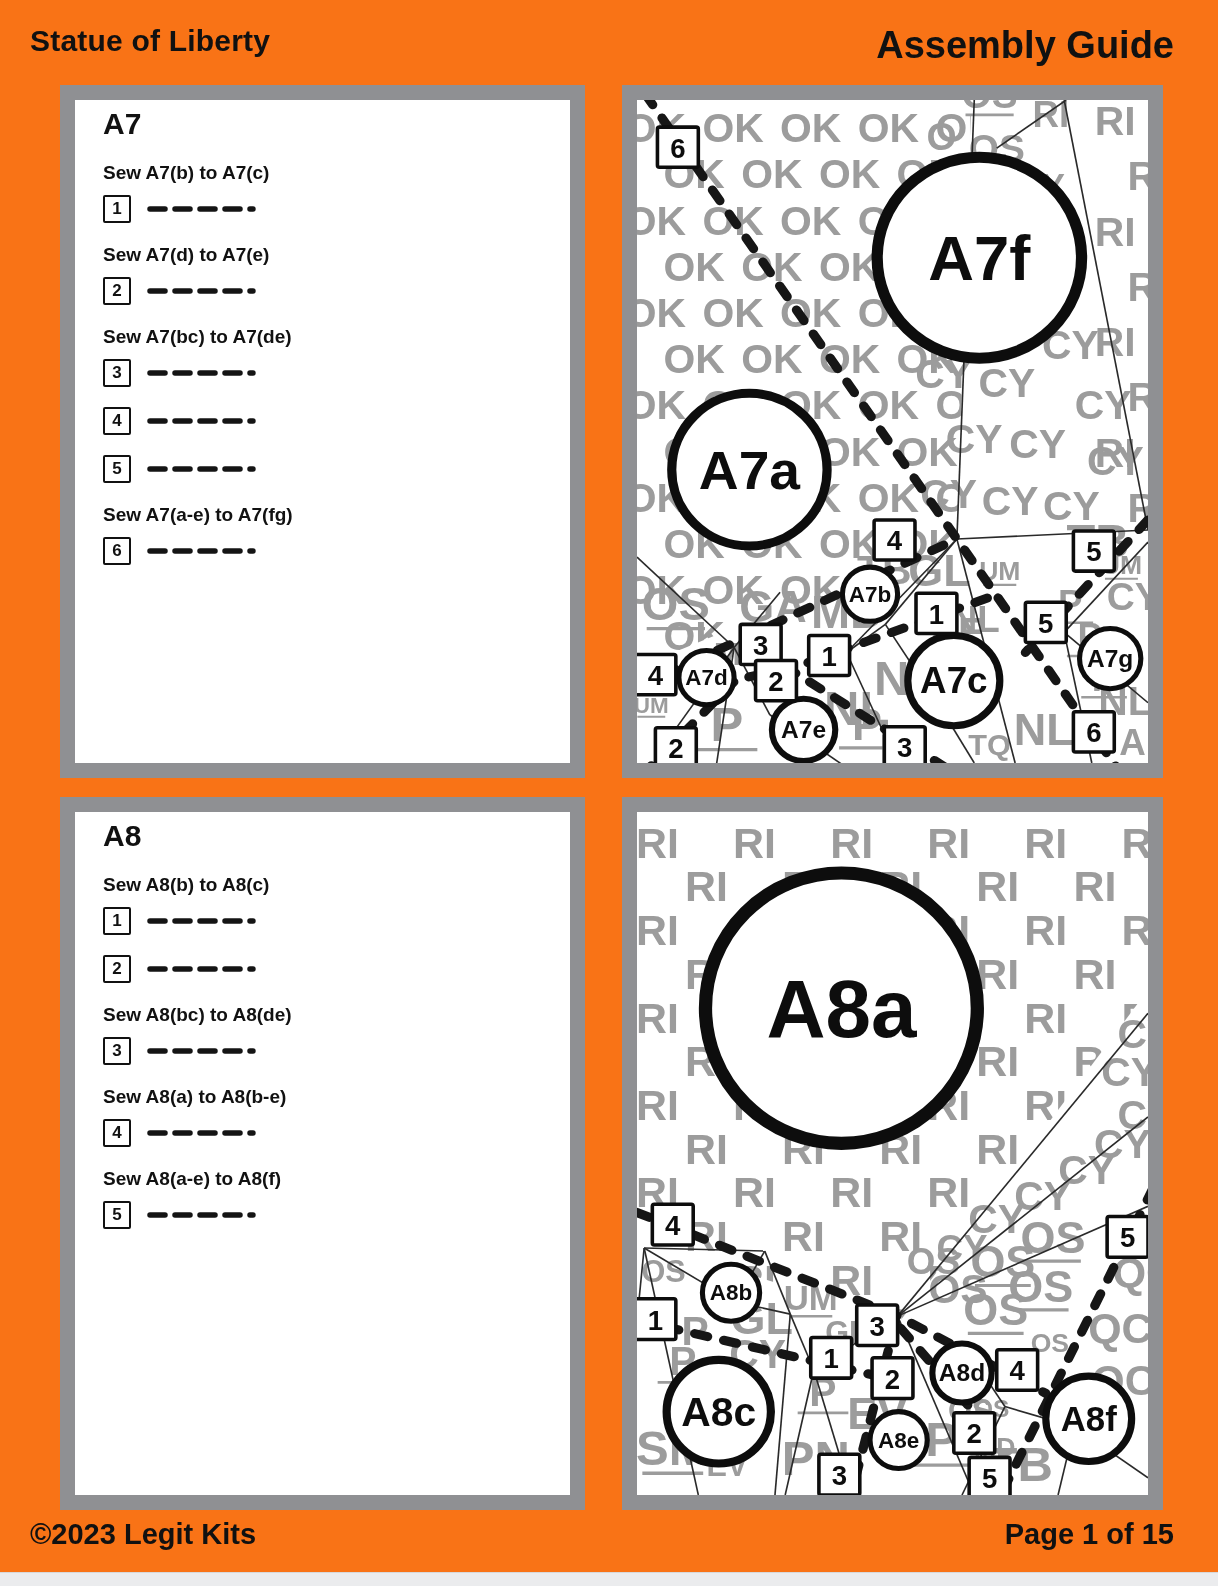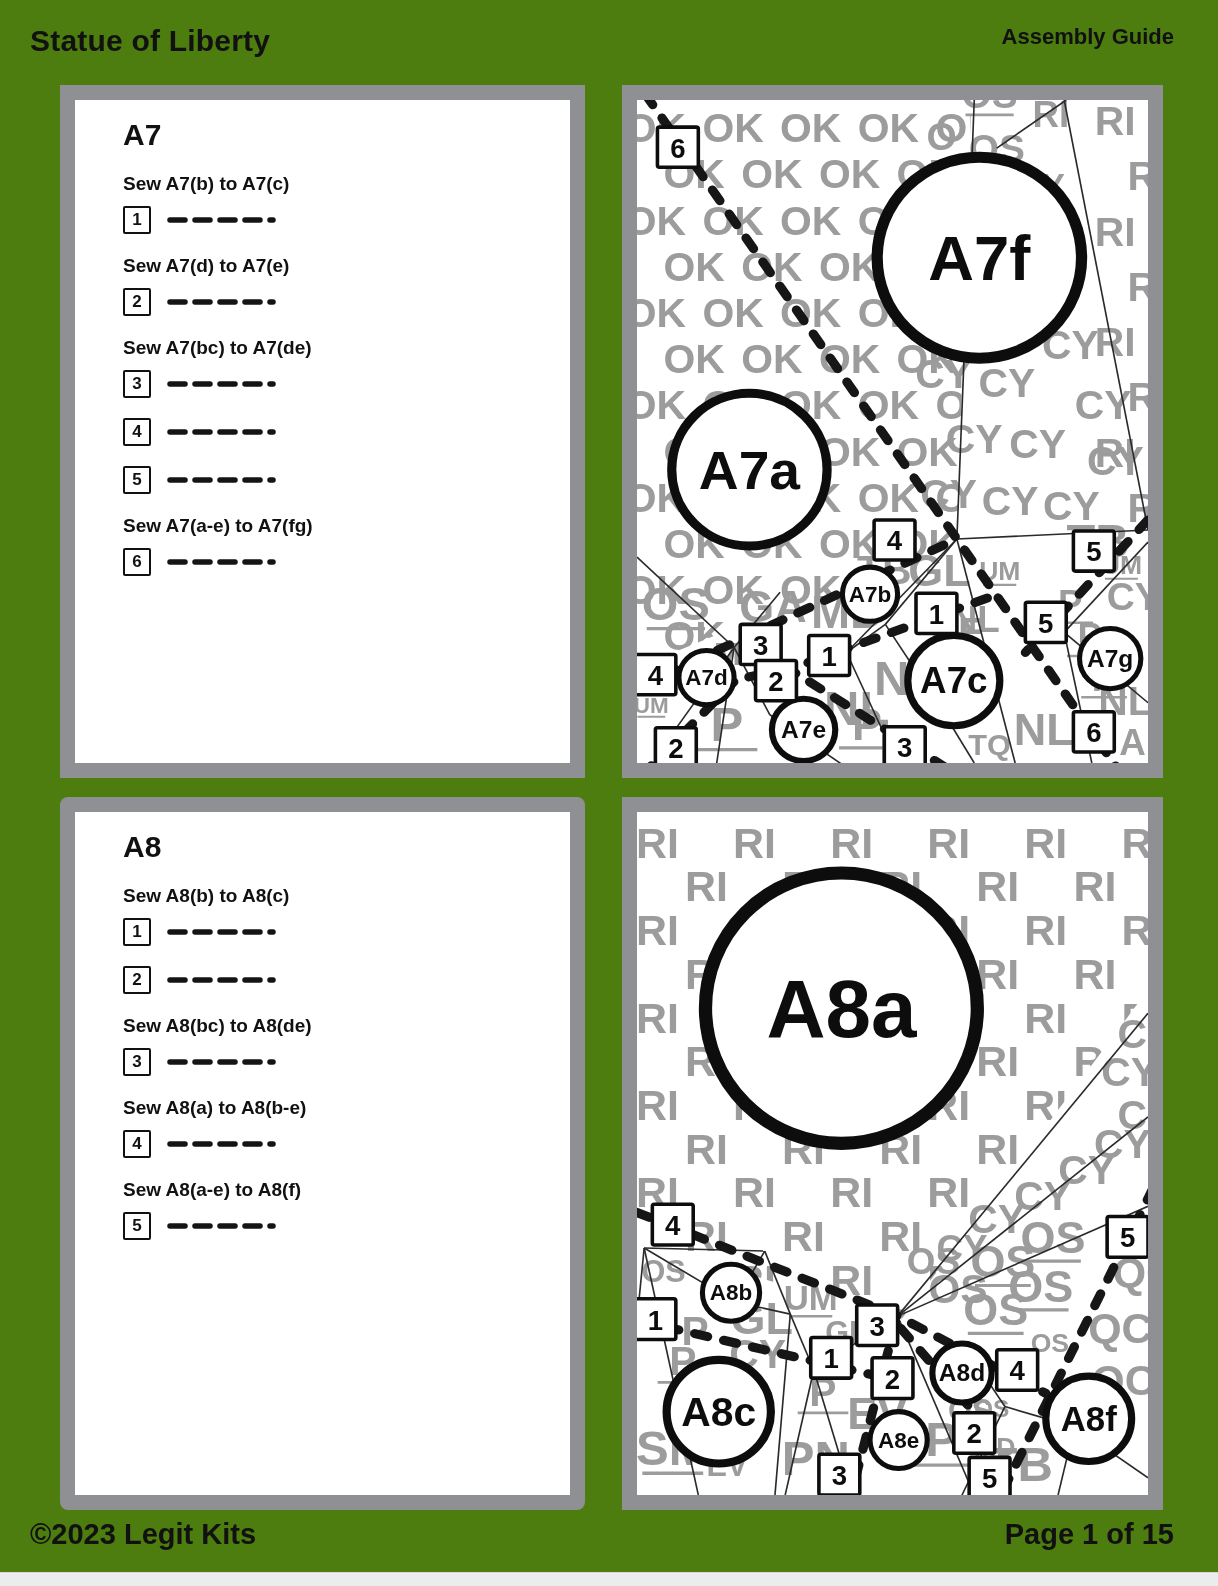--- a/index.html
+++ b/index.html
@@ -1,25 +1,25 @@
 <!DOCTYPE html>
 <html><head>
 <meta charset="utf-8">
 <style>
   html,body{margin:0;padding:0;background:#fff;}
   body{font-family:"Liberation Sans",sans-serif;color:#111;}
-  .page{position:relative;width:1218px;height:1586px;background:#4d7c0f;overflow:hidden;}
+  .page{position:relative;width:1218px;height:1586px;background:#f97316;overflow:hidden;}
   .hdr-title{position:absolute;left:30px;top:24px;font-size:30px;font-weight:bold;letter-spacing:.2px;}
-  .hdr-sub{position:absolute;right:44px;top:24px;font-size:22px;font-weight:bold;margin-left:40px;}
+  .hdr-sub{position:absolute;right:44px;top:24px;font-size:38px;font-weight:bold;margin-left:40px;}
   .panel{position:absolute;background:#fff;border:15px solid #8f9093;box-sizing:border-box;}
   .ipanel1{left:60px;top:85px;width:525px;height:693px;}
   .dpanel1{left:622px;top:85px;width:541px;height:693px;}
-  .ipanel2{left:60px;top:797px;width:525px;height:713px;border-radius:8px;}
+  .ipanel2{left:60px;top:797px;width:525px;height:713px;}
   .dpanel2{left:622px;top:797px;width:541px;height:713px;}
-  .ipanel-inner{padding:18px 24px 0 28px;margin-left:20px;}
+  .ipanel-inner{padding:7px 24px 0 28px;}
   .ptitle{font-size:30px;font-weight:bold;margin:0 0 10px 0;}
   .step{margin-top:20px;}
   .step-text{font-size:19px;font-weight:bold;line-height:24px;}
   .dashrow{display:flex;align-items:center;margin-top:10px;height:28px;}
   .numbox{width:24px;height:24px;border:2.5px solid #111;border-radius:2px;display:flex;align-items:center;justify-content:center;font-size:17px;font-weight:bold;background:#fff;}
   .dashline{margin-left:14px;}
   .dsvg{position:absolute;left:0;top:0;width:100%;height:100%;}
   .dpanel{overflow:hidden;}
   .dwrap{position:absolute;inset:0;}
   .wm{fill:#9c9c9c;font-weight:bold;text-anchor:middle;}

